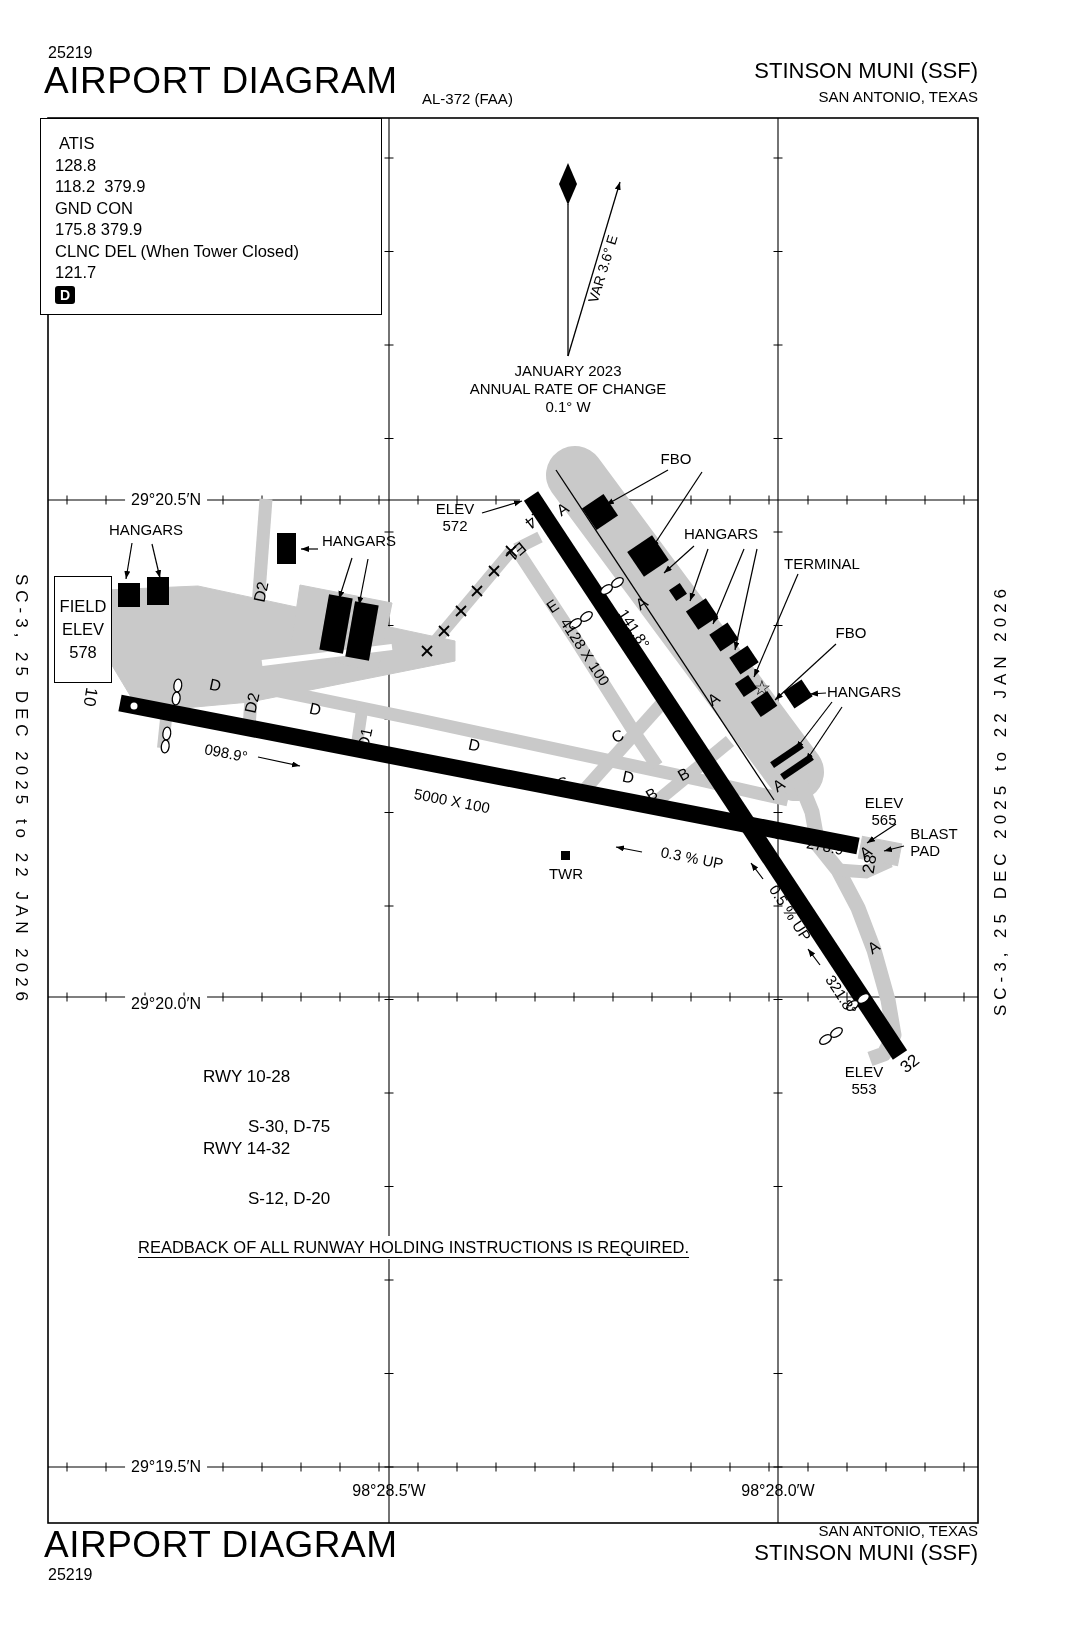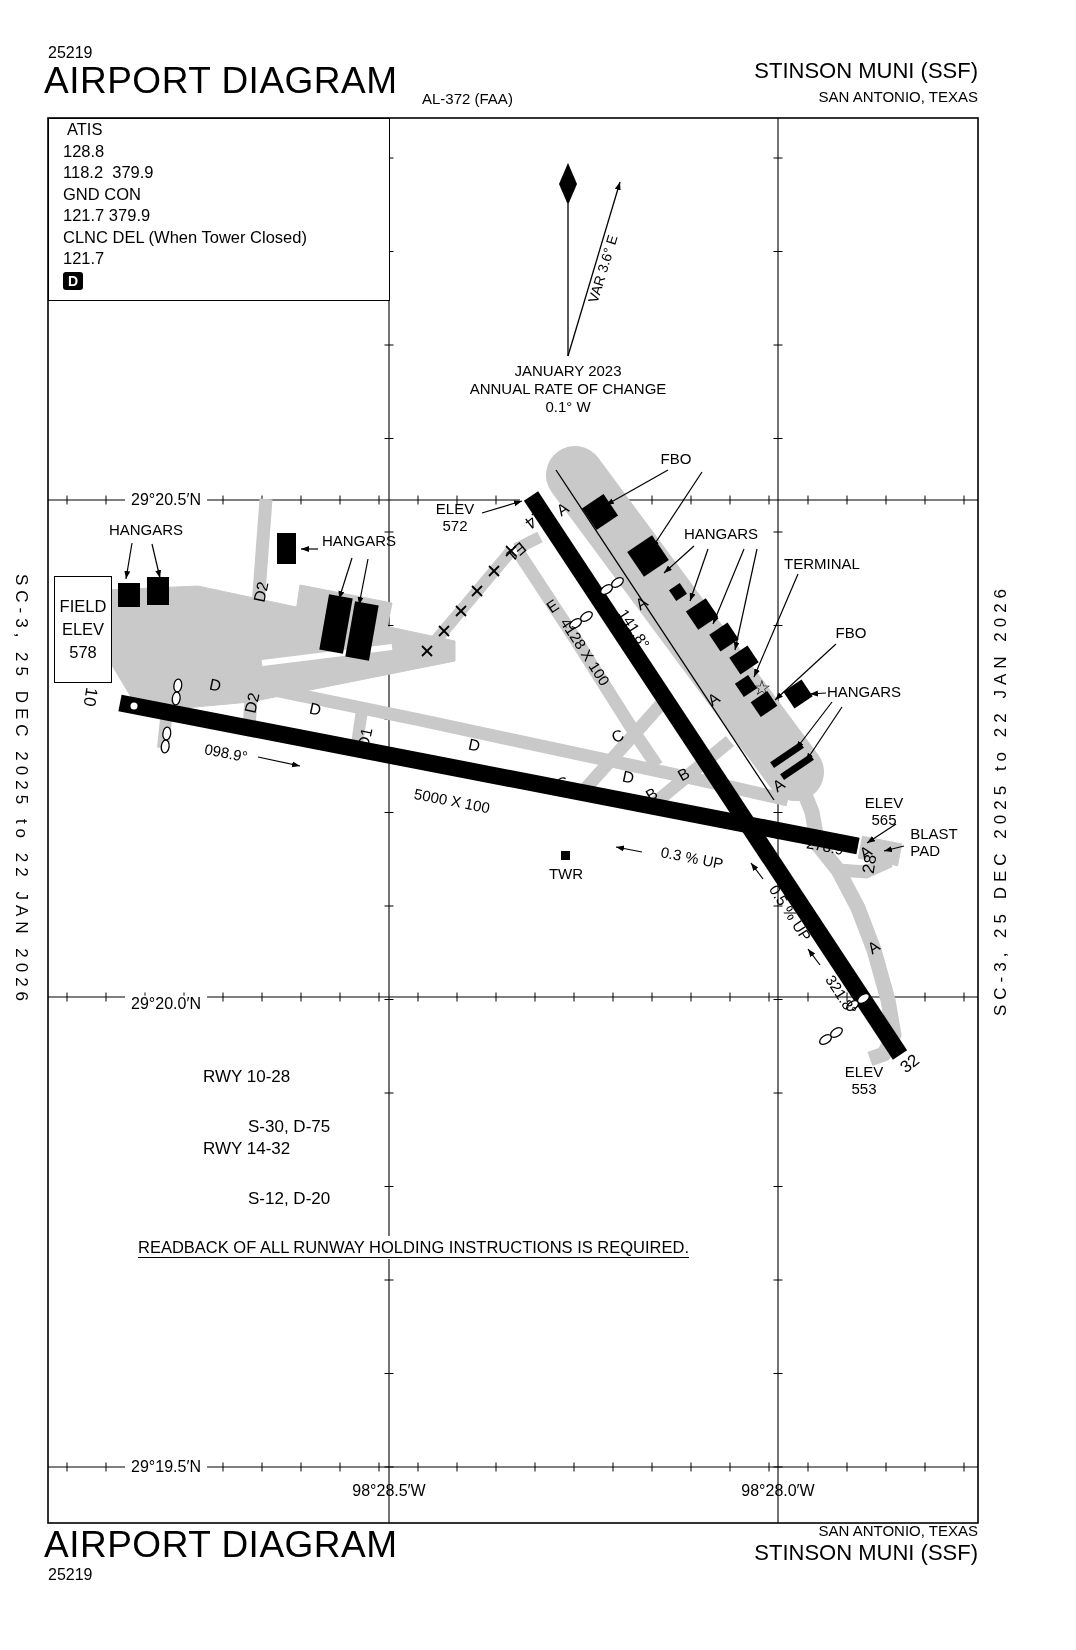--- a/index.html
+++ b/index.html
@@ -16,22 +16,22 @@
   .hdr-num{position:absolute;left:48px;top:44px;font-size:16px;}
   .hdr-title{position:absolute;left:44px;top:60px;font-size:37px;letter-spacing:.5px;}
   .hdr-proc{position:absolute;left:422px;top:90px;font-size:15px;}
   .hdr-apt{position:absolute;right:98px;top:58px;font-size:22px;text-align:right;}
   .hdr-city{position:absolute;right:98px;top:88px;font-size:15px;text-align:right;}
   .ftr-title{position:absolute;left:44px;top:1524px;font-size:37px;letter-spacing:.5px;}
   .ftr-num{position:absolute;left:48px;top:1566px;font-size:16px;}
   .ftr-city{position:absolute;right:98px;top:1522px;font-size:15px;text-align:right;}
   .ftr-apt{position:absolute;right:98px;top:1540px;font-size:22px;text-align:right;}
   .margin-note{position:absolute;white-space:nowrap;font-size:17px;letter-spacing:5px;}
-  #commbox{position:absolute;left:48px;top:118px;width:326px;height:181px;border:1.6px solid #000;
-           background:#fff;padding:0 0 0 14px;font-size:16.5px;line-height:21.5px;z-index:3;}
+  #commbox{position:absolute;left:40px;top:118px;width:326px;height:181px;border:1.6px solid #000;
+           background:#fff;padding:14px 0 0 14px;font-size:16.5px;line-height:21.5px;z-index:3;}
   #dsym{display:inline-block;background:#000;color:#fff;font-weight:bold;font-size:14px;
         width:20px;height:18px;line-height:18px;text-align:center;border-radius:3px;margin-top:2px;}
   #fieldbox{position:absolute;left:54px;top:576px;width:56px;border:1.6px solid #000;background:#fff;
             text-align:center;font-size:16.5px;line-height:23px;padding:18px 0;z-index:3;}
   #datablock{position:absolute;left:203px;top:1066px;font-size:17px;line-height:22px;}
   #datablock .ind{padding-left:45px;margin-top:28px;}
   #caution{position:absolute;left:138px;top:1236px;font-size:16.5px;line-height:23px;background:#fff;
            padding-right:4px;z-index:3;}
   #caution .ul{text-decoration:underline;text-underline-offset:4px;}
   .star{font-size:13px;}
@@ -281,21 +281,21 @@
   <div class="hdr-city">SAN ANTONIO, TEXAS</div>
 
   <div class="margin-note" style="left:21px;top:790px;transform:translate(-50%,-50%) rotate(90deg);">SC-3, 25 DEC 2025 to 22 JAN 2026</div>
   <div class="margin-note" style="left:1001px;top:800px;transform:translate(-50%,-50%) rotate(-90deg);">SC-3, 25 DEC 2025 to 22 JAN 2026</div>
 
   <div id="commbox">
     <div style="padding-left:4px;">ATIS</div>
     <div>128.8</div>
     <div style="white-space:pre;">118.2  379.9</div>
     <div>GND CON</div>
-    <div>121.7 379.9</div>
+    <div>175.8 379.9</div>
     <div>CLNC DEL (When Tower Closed)</div>
     <div>121.7</div>
     <div id="dsym">D</div>
   </div>
 
   <div class="lbl" style="left:603px;top:269px;--r:-73deg;font-size:14px;">VAR 3.6° E</div>
   <div class="lbl" style="left:568px;top:371px;">JANUARY 2023</div>
   <div class="lbl" style="left:568px;top:389px;">ANNUAL RATE OF CHANGE</div>
   <div class="lbl" style="left:568px;top:407px;">0.1° W</div>
 

